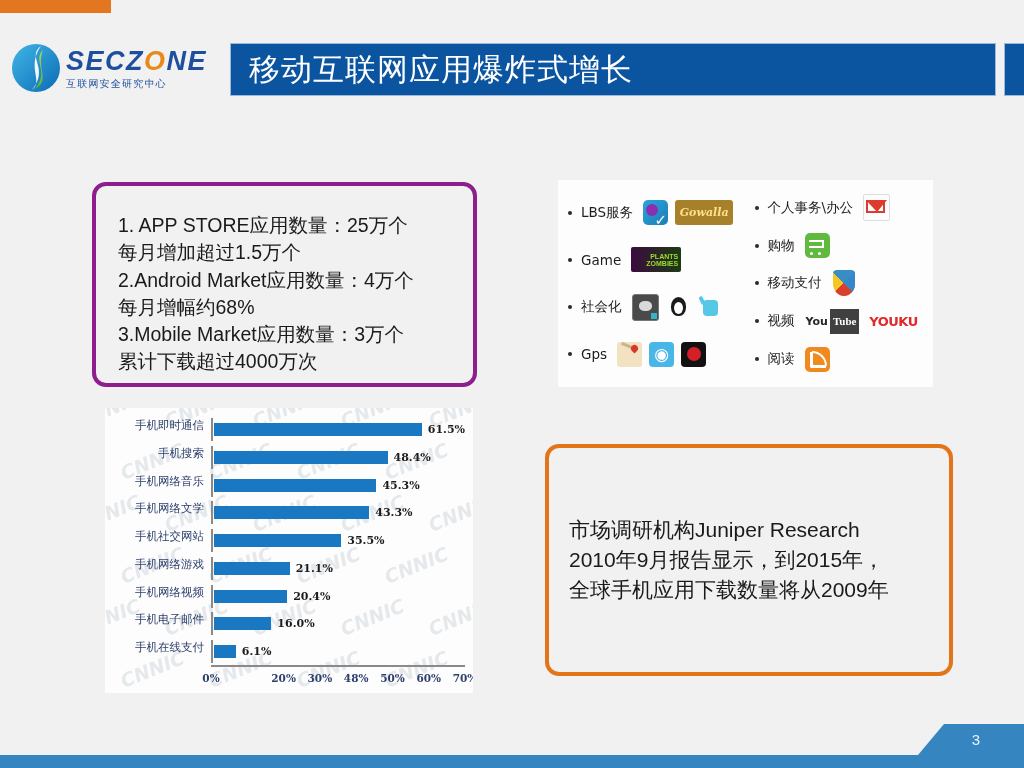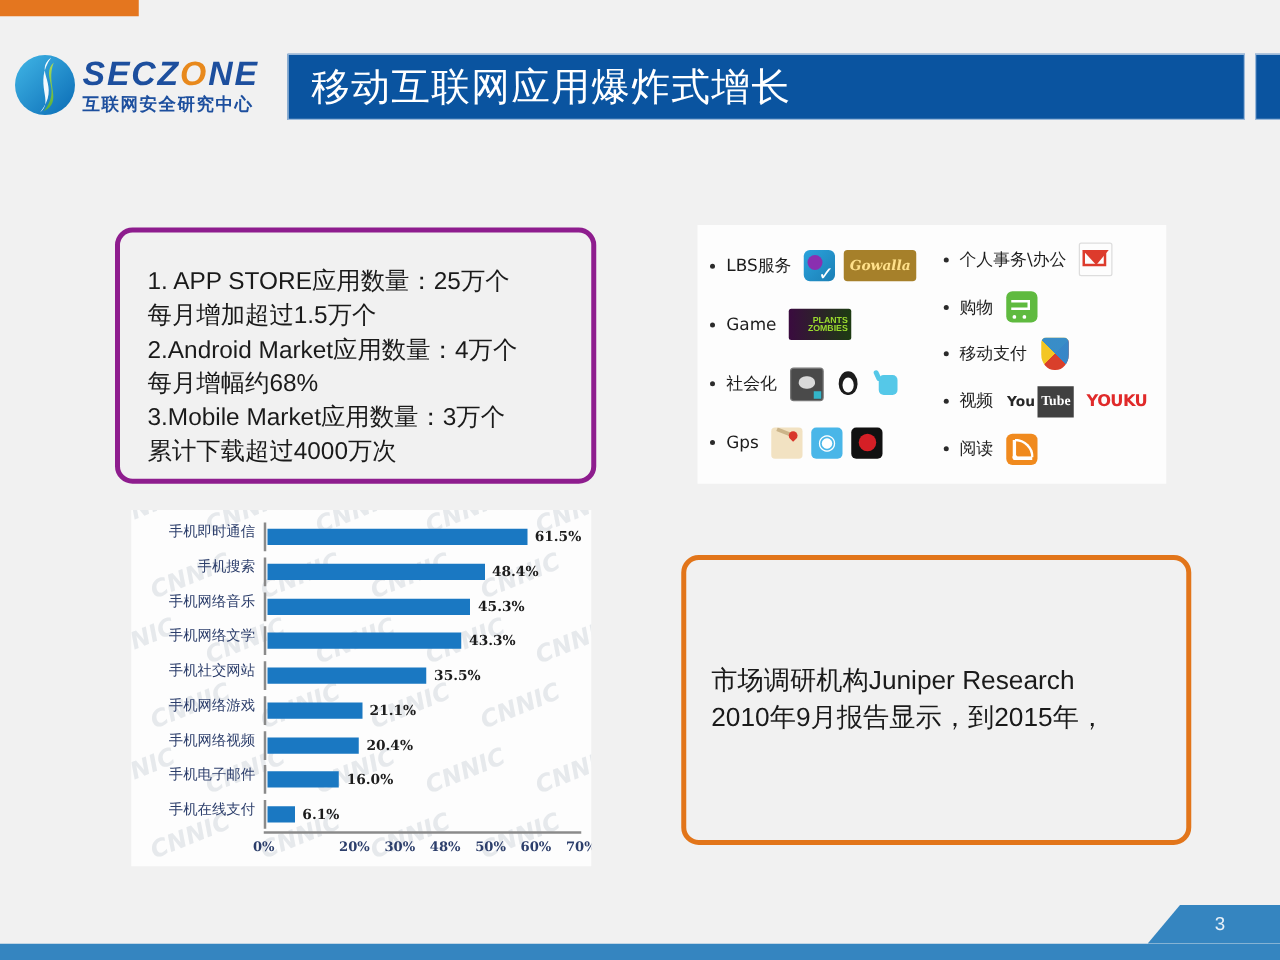--- a/index.html
+++ b/index.html
@@ -51,22 +51,22 @@
   .logo-wordmark {
     font-size: 27px;
     font-weight: bold;
     font-style: italic;
     letter-spacing: 1.5px;
     color: #1d4f9e;
     white-space: nowrap;
   }
   .logo-wordmark .accent-o { color: #e8891c; }
   .logo-sub {
-    font-size: 14px;
-    font-weight: bold;
+    font-size: 10px;
+    font-weight: normal;
     color: #1d4f9e;
     letter-spacing: 1.2px;
     margin-top: 4px;
     white-space: nowrap;
     font-family: "DejaVu Sans", sans-serif;
   }
   .title-bar {
     position: absolute;
     left: 230px; top: 10px;
     width: 766px; height: 53px;
@@ -521,20 +521,21 @@
           <span class="rss-arc"></span>
         </span>
     </div>
   </div>
 </div>
 
 <div class="orange-box">
   <div>
     <div class="line">市场调研机构Juniper Research</div>
     <div class="line">2010年9月报告显示，到2015年，</div>
+    <div class="line">全球手机应用下载数量将从2009年</div>
   </div>
 </div>
 
 <div class="chart-panel">
   <div class="chart-watermarks">
       <span class="wm" style="left: -30px; top: -10px;">CNNIC</span>
       <span class="wm" style="left: 58px; top: -10px;">CNNIC</span>
       <span class="wm" style="left: 146px; top: -10px;">CNNIC</span>
       <span class="wm" style="left: 234px; top: -10px;">CNNIC</span>
       <span class="wm" style="left: 322px; top: -10px;">CNNIC</span>

